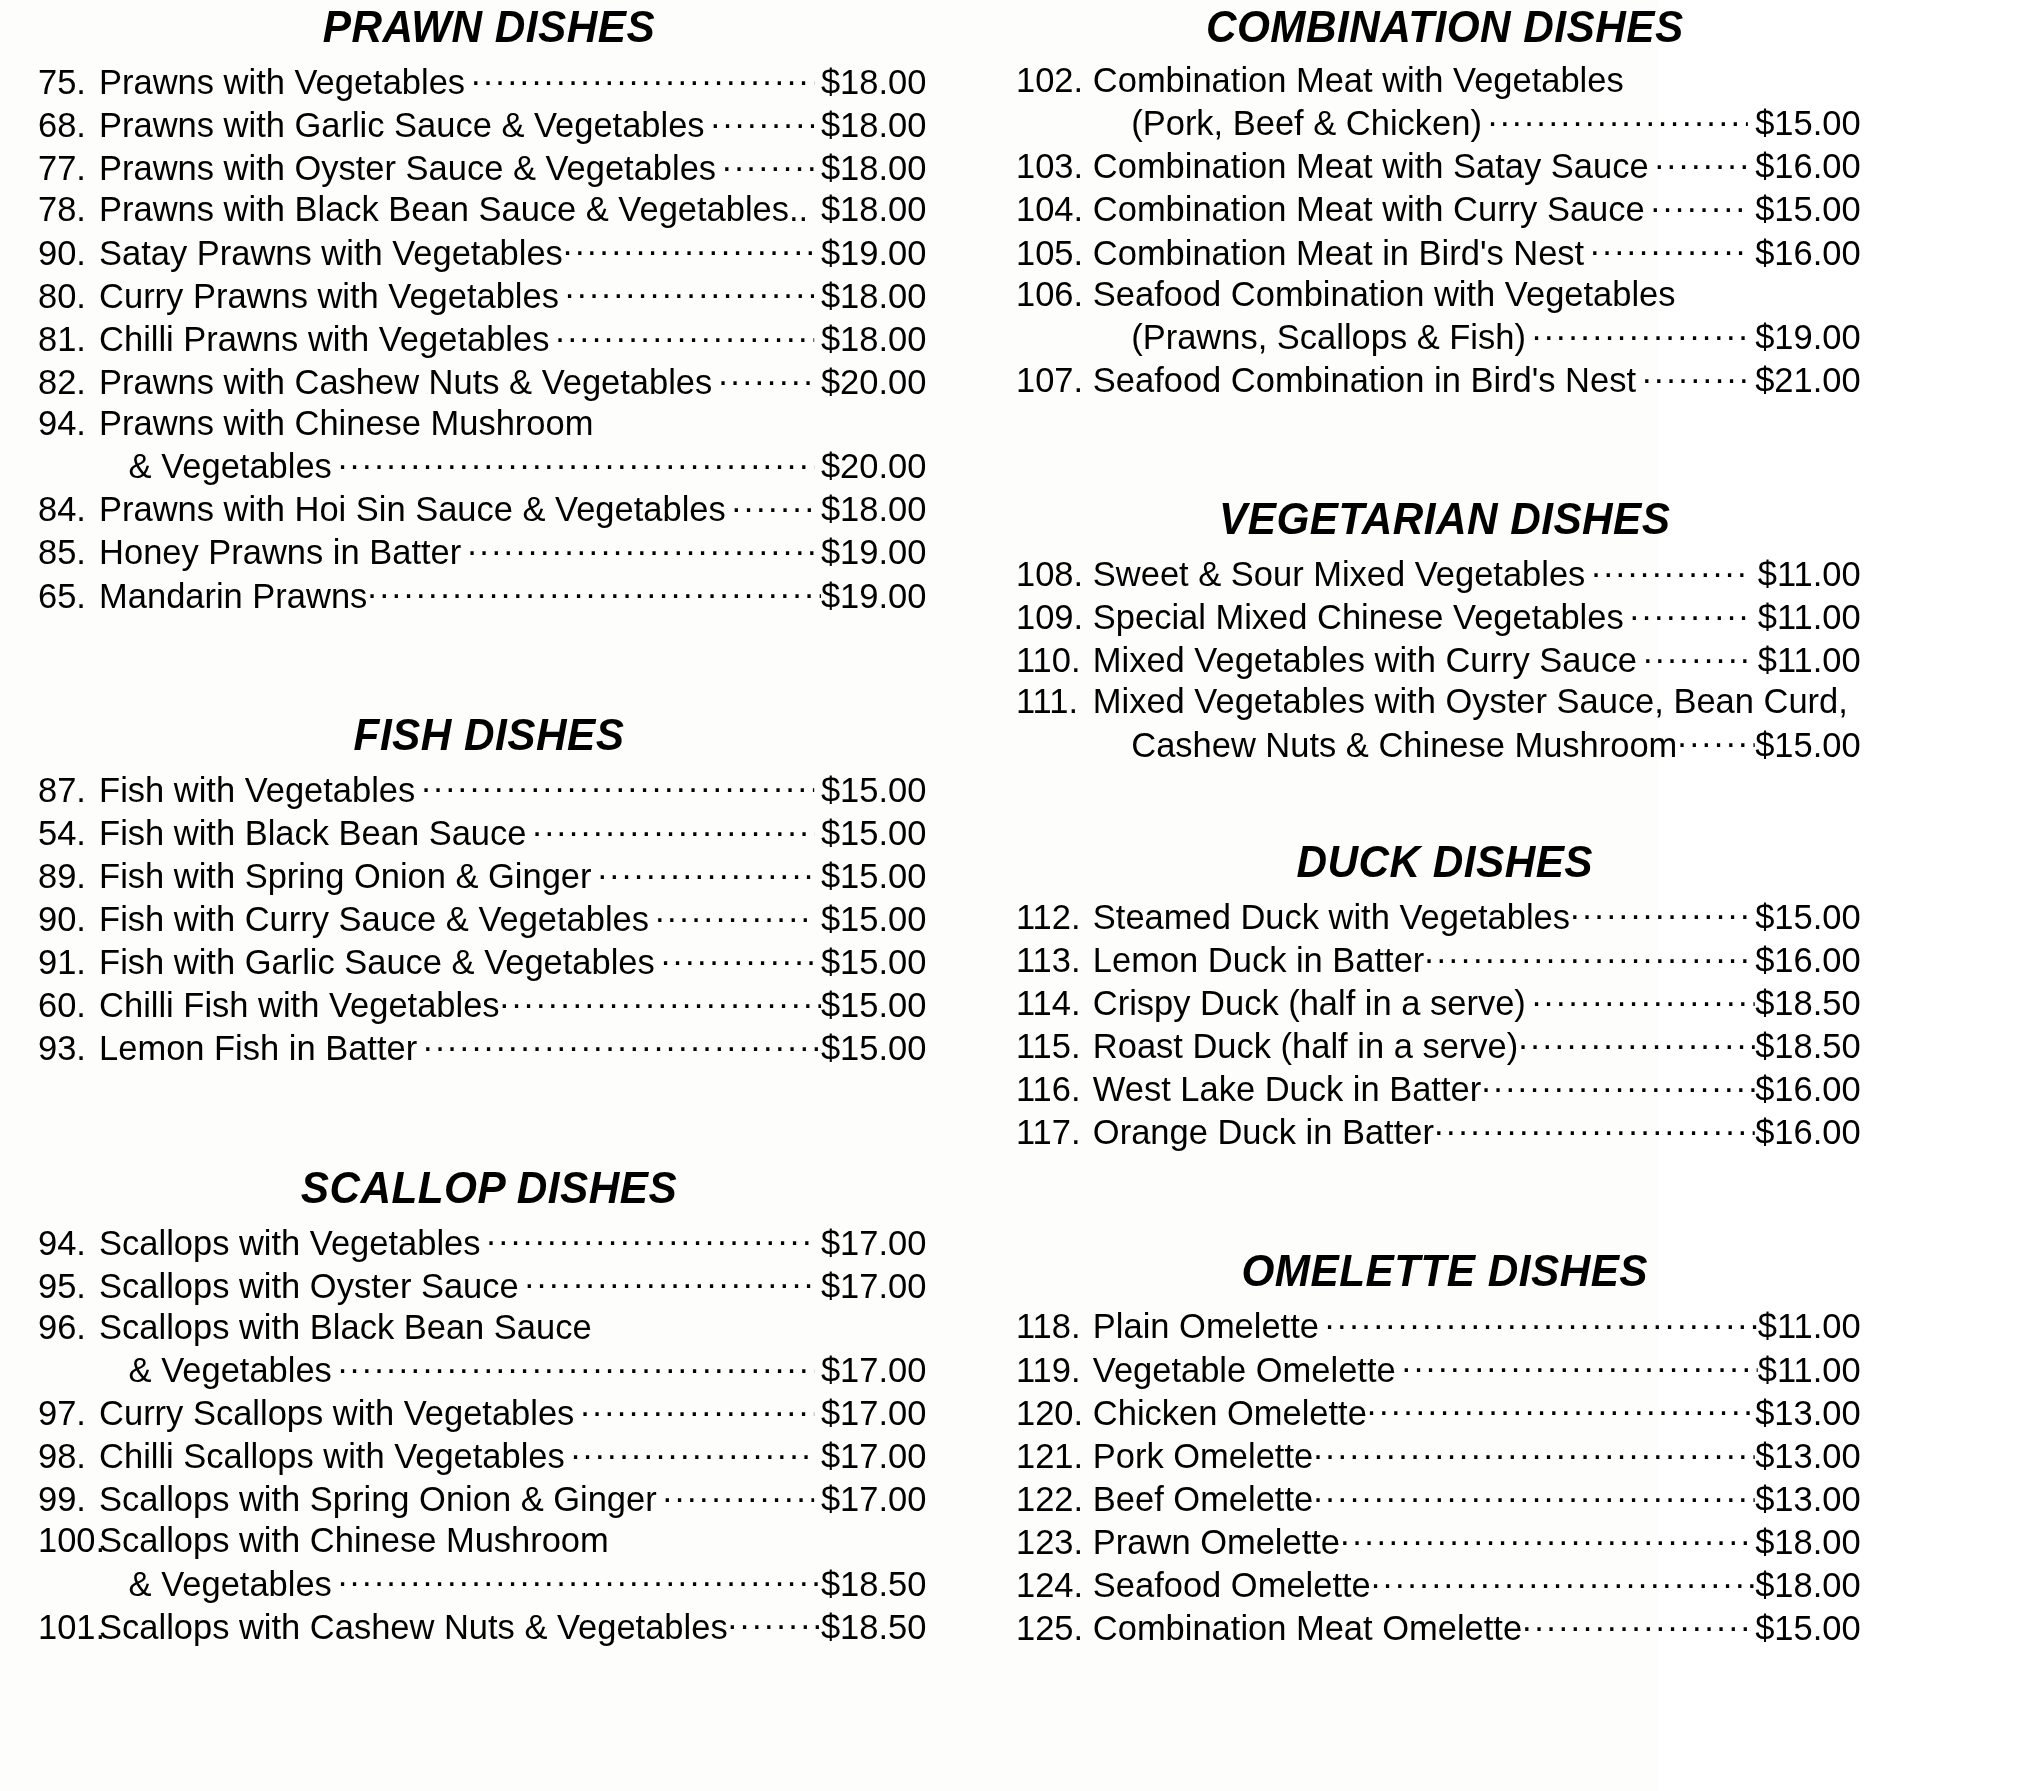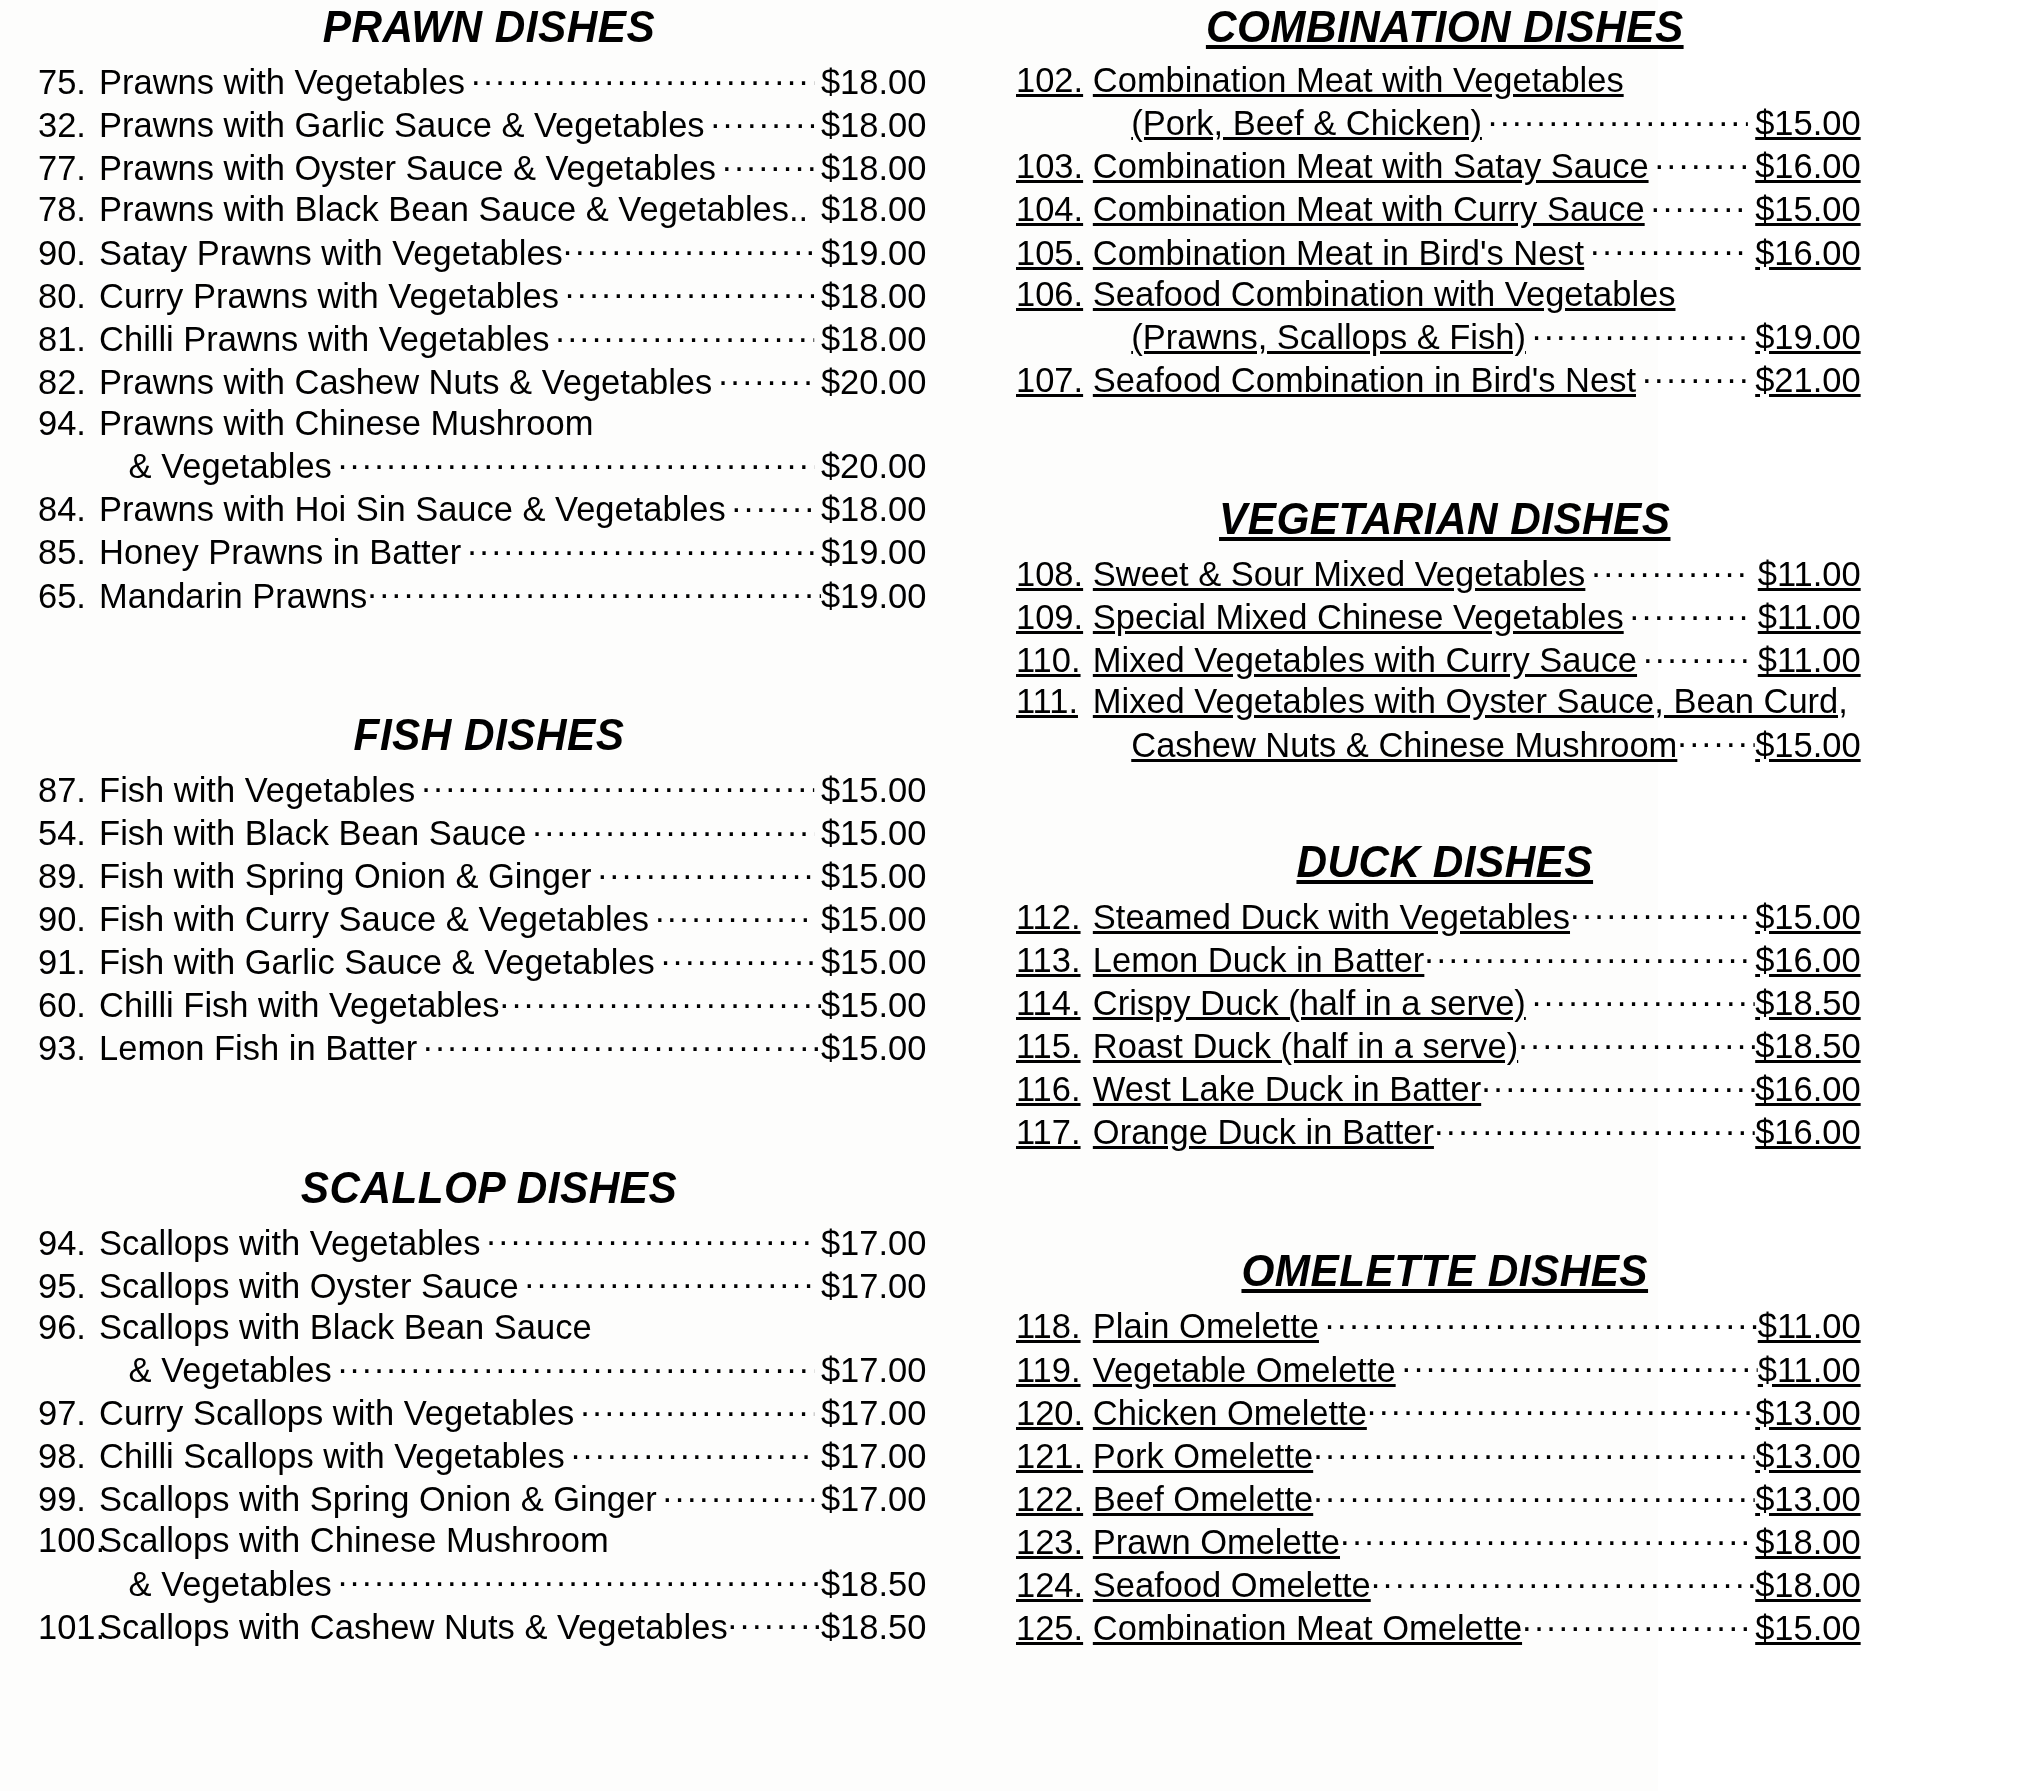--- a/index.html
+++ b/index.html
@@ -28,21 +28,20 @@
   }
   .col-left {
     width: 1005px;
     padding-left: 14px;
     padding-right: 12px;
   }
   .col-right {
     width: 995px;
     padding-left: 64px;
     padding-right: 10px;
-    text-decoration: underline;
   }
   .section {
     margin-bottom: 0;
   }
   .section-title {
     text-align: center;
     font-weight: bold;
     font-style: italic;
     font-size: 45px;
     letter-spacing: 0.5px;
@@ -116,21 +115,21 @@
       <div class="title-pad-top"></div>
       <div class="section-title">PRAWN DISHES</div>
       <div class="items">
         <div class="item">
           <span class="num">75.</span>
           <span class="name">Prawns with Vegetables</span>
           <span class="leader"></span>
           <span class="price">$18.00</span>
         </div>
         <div class="item">
-          <span class="num">32.</span>
+          <span class="num">68.</span>
           <span class="name">Prawns with Garlic Sauce &amp; Vegetables</span>
           <span class="leader"></span>
           <span class="price">$18.00</span>
         </div>
         <div class="item">
           <span class="num">77.</span>
           <span class="name">Prawns with Oyster Sauce &amp; Vegetables</span>
           <span class="leader"></span>
           <span class="price">$18.00</span>
         </div>

